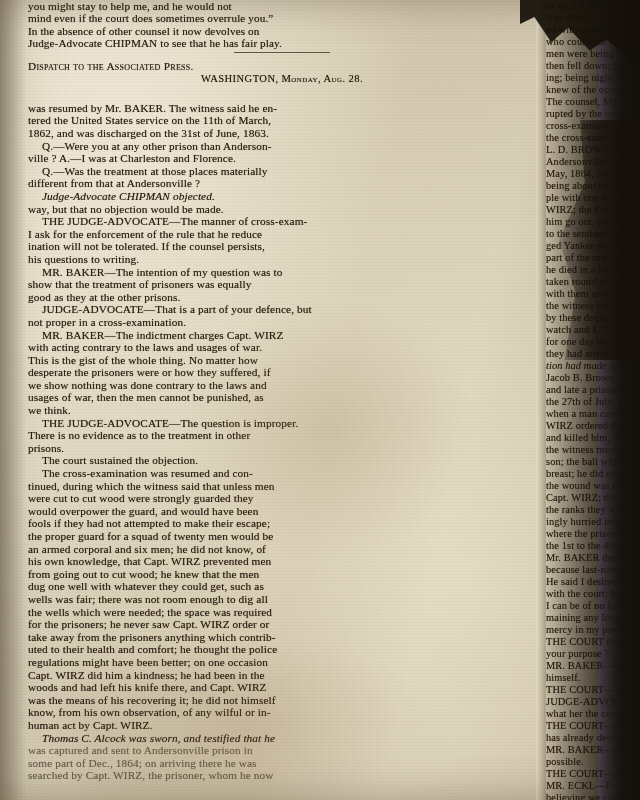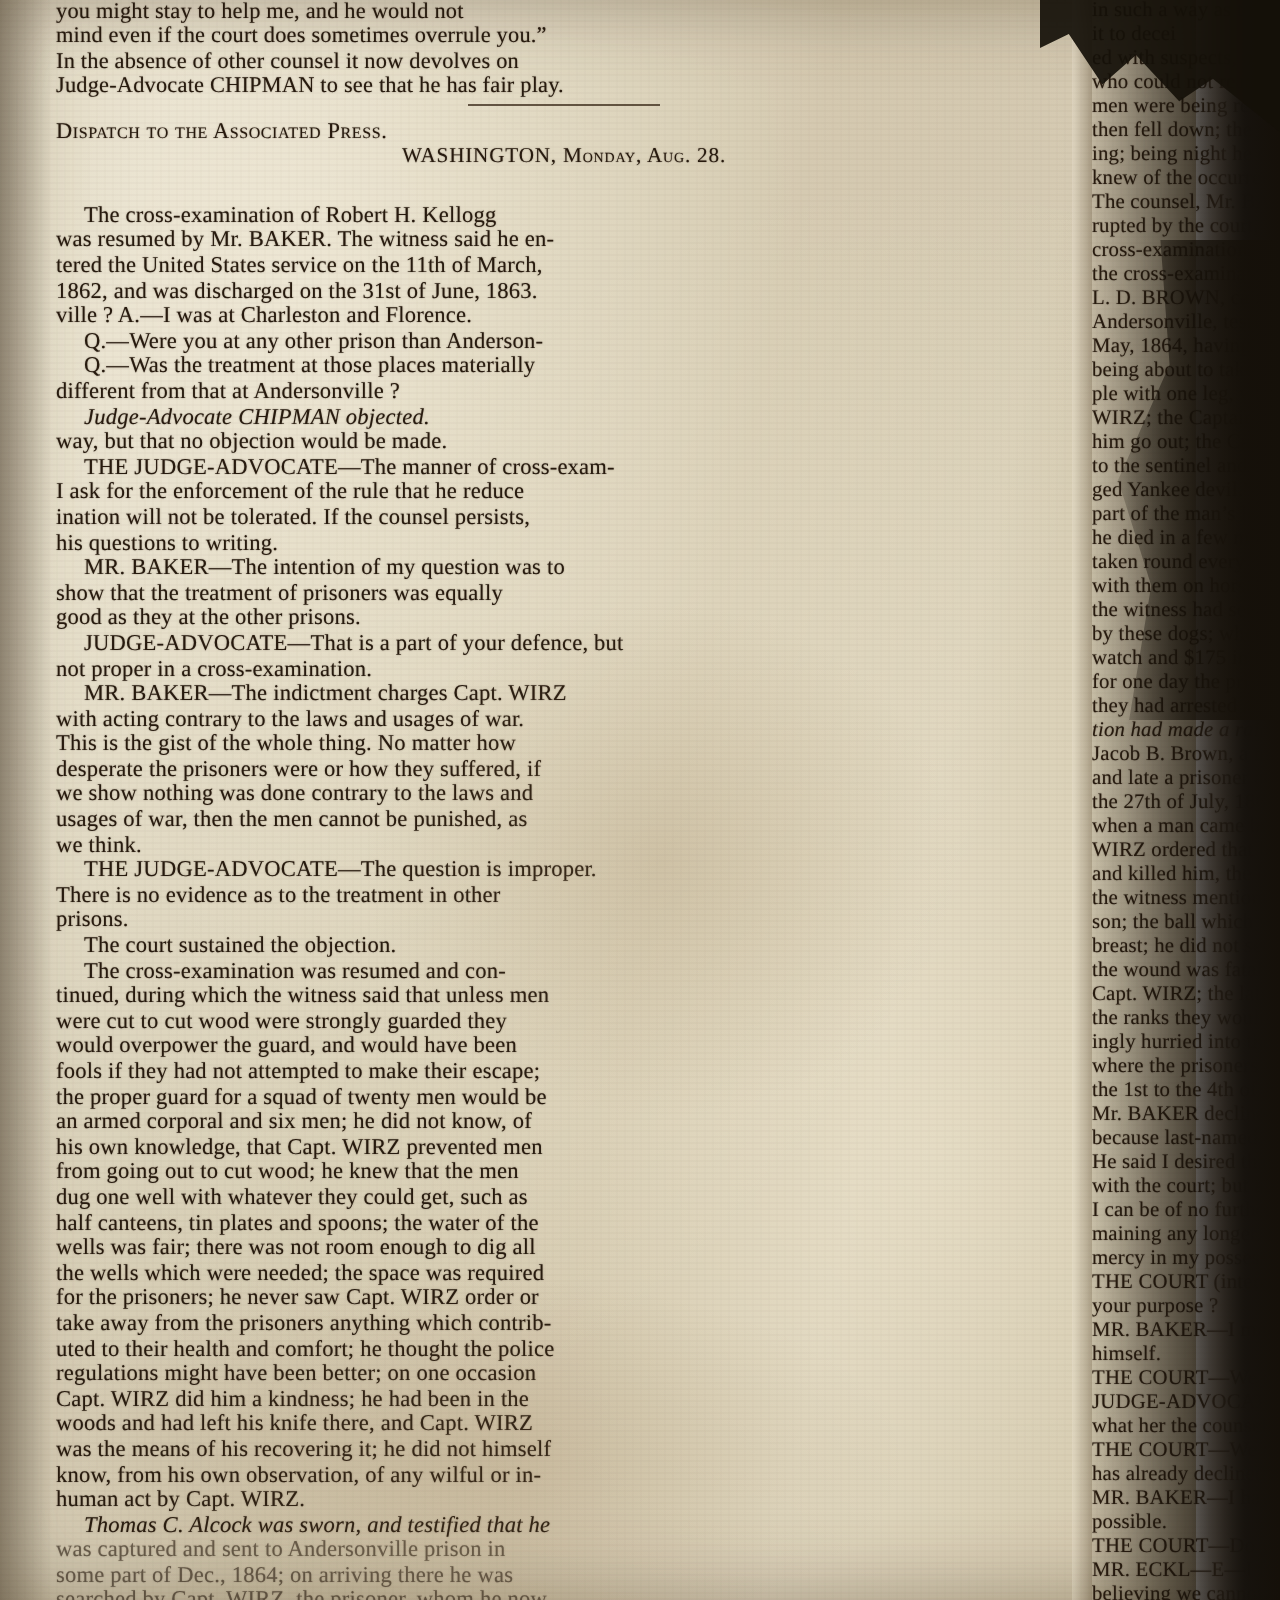--- a/index.html
+++ b/index.html
@@ -10,21 +10,21 @@
   body {
     width: 640px;
     height: 800px;
     overflow: hidden;
     font-family: "Liberation Serif", serif;
   }
   .page {
     position: relative;
     width: 640px;
     height: 800px;
-    background: #ffffff;
+    background: #c4b5fd;
     overflow: hidden;
   }
   
   .sheet {
     position: absolute;
     left: 0px;
     top: 0px;
     width: 598px;
     height: 800px;
     background:
@@ -193,26 +193,25 @@
       <p class="line top-fragment noindent">In the absence of other counsel it now devolves on</p>
       <p class="line top-fragment noindent">Judge-Advocate CHIPMAN to see that he has fair play.</p>
     </div>
 
     <div class="rule"></div>
 
     <p class="dispatch smallcaps">Dispatch to the Associated Press.</p>
     <p class="dateline smallcaps">WASHINGTON, Monday, Aug. 28.</p>
 
     <div>
-      <p class="line" style="text-indent:14px">The cross-examination of Robert H. Kellogg</p>
       <p class="line noindent">was resumed by Mr. BAKER. The witness said he en-</p>
       <p class="line noindent">tered the United States service on the 11th of March,</p>
       <p class="line noindent">1862, and was discharged on the 31st of June, 1863.</p>
+      <p class="line" style="text-indent:14px">Q.—Were you at any other prison than Anderson-</p>
       <p class="line noindent">ville ?  A.—I was at Charleston and Florence.</p>
-      <p class="line" style="text-indent:14px">Q.—Were you at any other prison than Anderson-</p>
       <p class="line" style="text-indent:14px">Q.—Was the treatment at those places materially</p>
       <p class="line noindent">different from that at Andersonville ?</p>
       <p class="line italic" style="text-indent:14px">Judge-Advocate CHIPMAN objected.</p>
       <p class="line noindent">way, but that no objection would be made.</p>
       <p class="line" style="text-indent:14px">THE JUDGE-ADVOCATE—The manner of cross-exam-</p>
       <p class="line noindent">I ask for the enforcement of the rule that he reduce</p>
       <p class="line noindent">ination will not be tolerated.  If the counsel persists,</p>
       <p class="line noindent">his questions to writing.</p>
       <p class="line" style="text-indent:14px">MR. BAKER—The intention of my question was to</p>
       <p class="line noindent">show that the treatment of prisoners was equally</p>
@@ -233,21 +232,20 @@
       <p class="line" style="text-indent:14px">The cross-examination was resumed and con-</p>
       <p class="line noindent">tinued, during which the witness said that unless men</p>
       <p class="line noindent">were cut to cut wood were strongly guarded they</p>
       <p class="line noindent">would overpower the guard, and would have been</p>
       <p class="line noindent">fools if they had not attempted to make their escape;</p>
       <p class="line noindent">the proper guard for a squad of twenty men would be</p>
       <p class="line noindent">an armed corporal and six men; he did not know, of</p>
       <p class="line noindent">his own knowledge, that Capt. WIRZ prevented men</p>
       <p class="line noindent">from going out to cut wood; he knew that the men</p>
       <p class="line noindent">dug one well with whatever they could get, such as</p>
-      <p class="line noindent">half canteens, tin plates and spoons; the water of the</p>
       <p class="line noindent">wells was fair; there was not room enough to dig all</p>
       <p class="line noindent">the wells which were needed; the space was required</p>
       <p class="line noindent">for the prisoners; he never saw Capt. WIRZ order or</p>
       <p class="line noindent">take away from the prisoners anything which contrib-</p>
       <p class="line noindent">uted to their health and comfort; he thought the police</p>
       <p class="line noindent">regulations might have been better; on one occasion</p>
       <p class="line noindent">Capt. WIRZ did him a kindness; he had been in the</p>
       <p class="line noindent">woods and had left his knife there, and Capt. WIRZ</p>
       <p class="line noindent">was the means of his recovering it; he did not himself</p>
       <p class="line noindent">know, from his own observation, of any wilful or in-</p>

